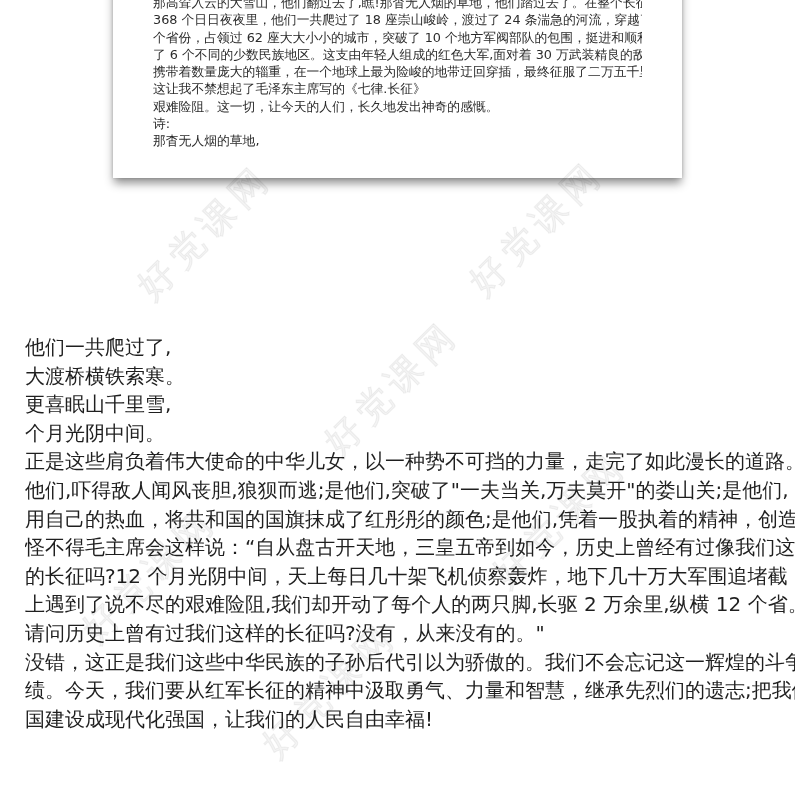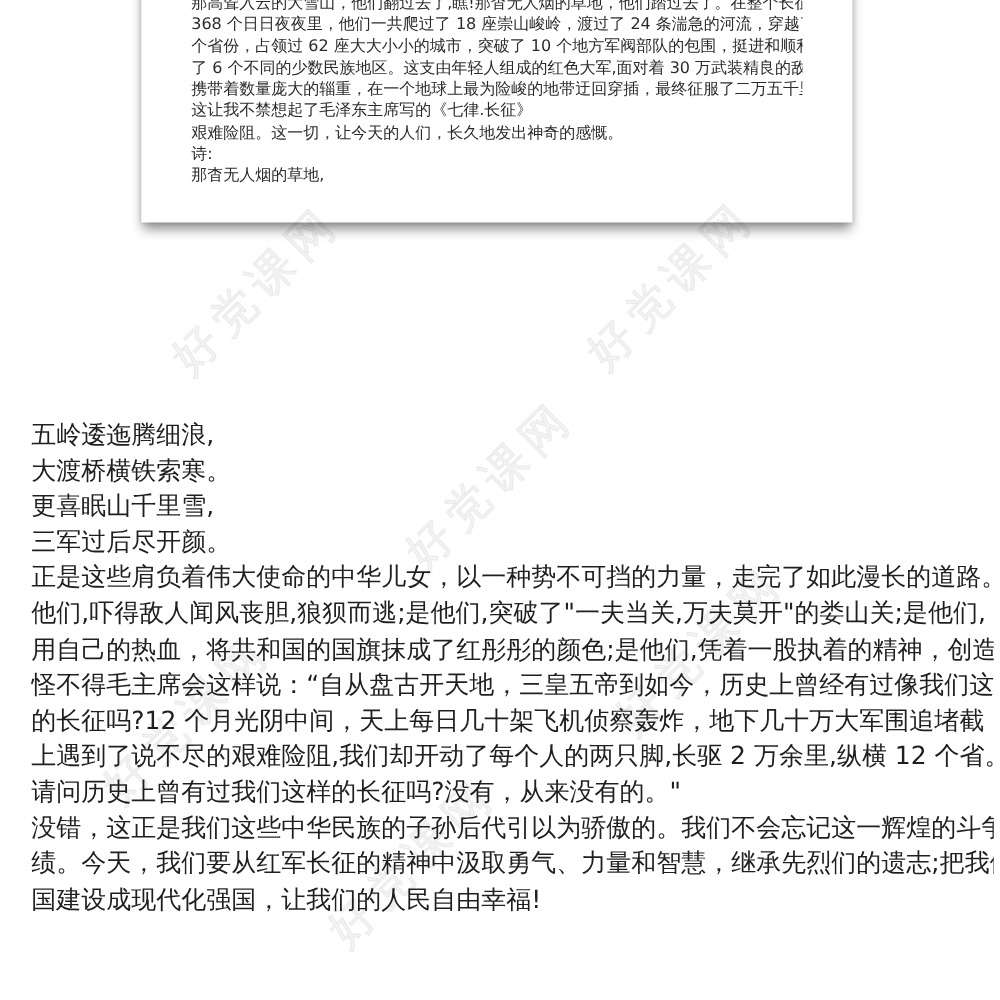--- a/index.html
+++ b/index.html
@@ -71,24 +71,24 @@
       <div class="card-line">了 6 个不同的少数民族地区。这支由年轻人组成的红色大军,面对着 30 万武装精良的敌军，</div>
       <div class="card-line">携带着数量庞大的辎重，在一个地球上最为险峻的地带迂回穿插，最终征服了二万五千里的</div>
       <div class="card-line">这让我不禁想起了毛泽东主席写的《七律.长征》</div>
       <div class="card-line">艰难险阻。这一切，让今天的人们，长久地发出神奇的感慨。</div>
       <div class="card-line">诗:</div>
       <div class="card-line">那杳无人烟的草地,</div>
     </div>
   </div>
 
   <div class="body-text">
-    <div class="body-line">五岭逶迤腾细浪,</div>
+    <div class="body-line">他们一共爬过了,</div>
     <div class="body-line">大渡桥横铁索寒。</div>
     <div class="body-line">更喜眠山千里雪,</div>
-    <div class="body-line">三军过后尽开颜。</div>
+    <div class="body-line">个月光阴中间。</div>
 
     <div class="body-line">正是这些肩负着伟大使命的中华儿女，以一种势不可挡的力量，走完了如此漫长的道路。是</div>
     <div class="body-line">他们,吓得敌人闻风丧胆,狼狈而逃;是他们,突破了"一夫当关,万夫莫开"的娄山关;是他们,</div>
     <div class="body-line">用自己的热血，将共和国的国旗抹成了红彤彤的颜色;是他们,凭着一股执着的精神，创造了</div>
 
     <div class="body-line">怪不得毛主席会这样说：“自从盘古开天地，三皇五帝到如今，历史上曾经有过像我们这样</div>
     <div class="body-line">的长征吗?12 个月光阴中间，天上每日几十架飞机侦察轰炸，地下几十万大军围追堵截，路</div>
     <div class="body-line">上遇到了说不尽的艰难险阻,我们却开动了每个人的两只脚,长驱 2 万余里,纵横 12 个省。</div>
     <div class="body-line">请问历史上曾有过我们这样的长征吗?没有，从来没有的。"</div>
 

